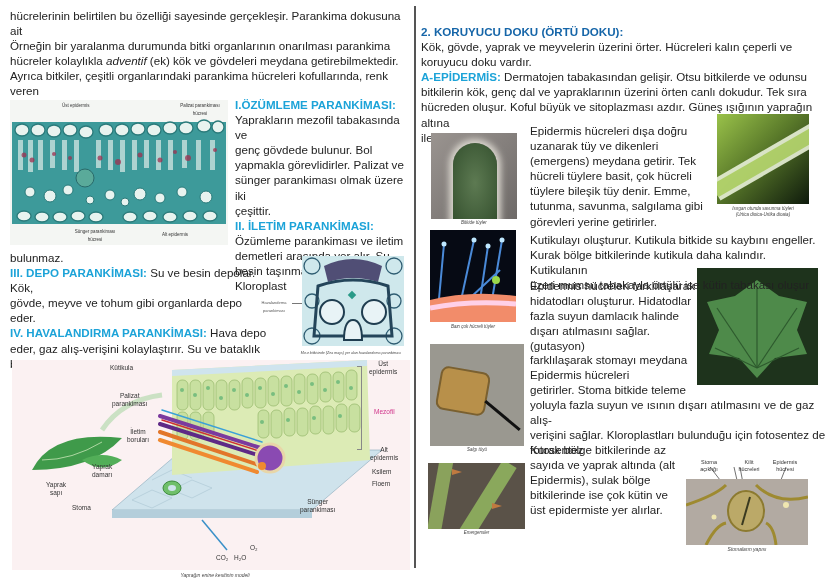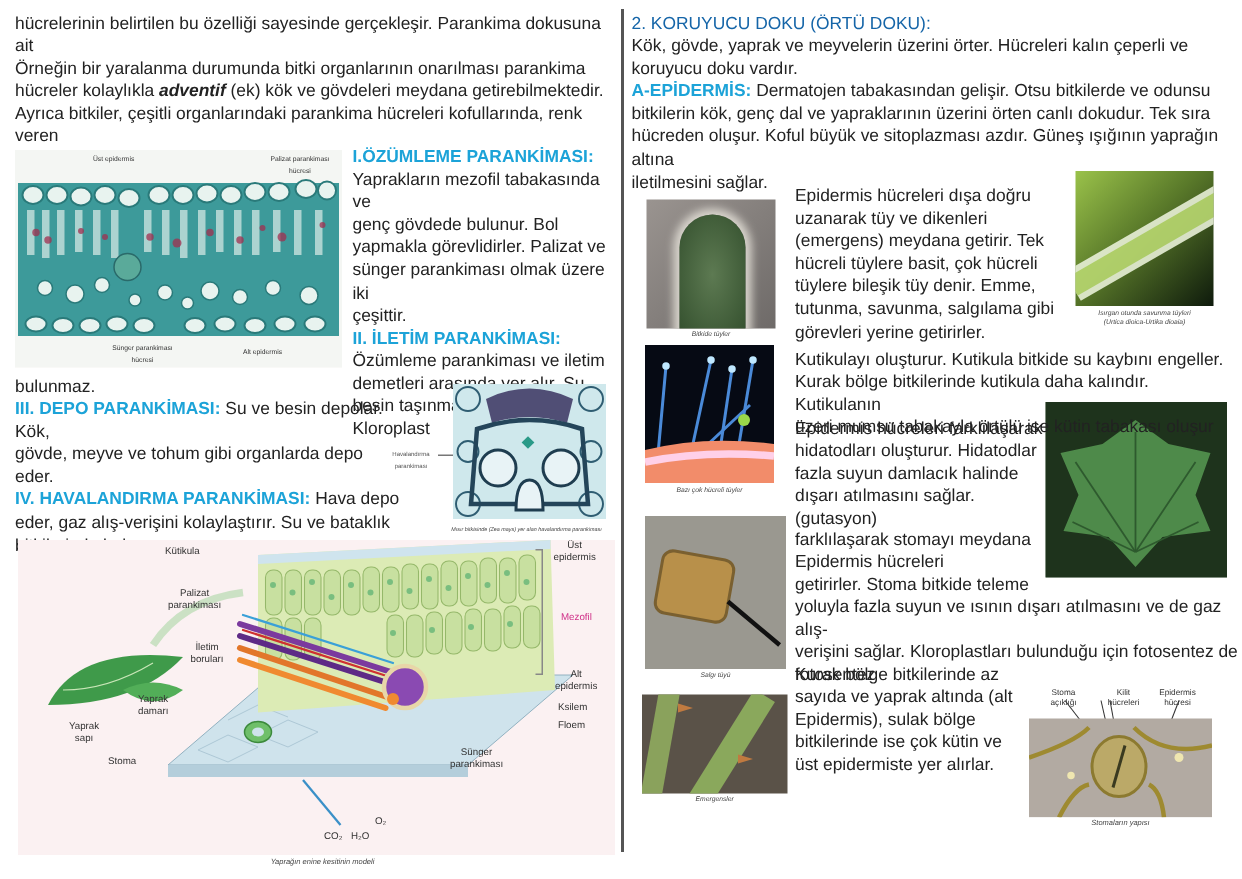--- a/index.html
+++ b/index.html
@@ -1,22 +1,22 @@
 <!DOCTYPE html>
 <html><head>
 <meta charset="utf-8">
 <style>
   * { box-sizing: border-box; margin: 0; padding: 0; }
   html, body { width: 828px; height: 586px; background: #ffffff; overflow: hidden; }
   body { font-family: "Liberation Sans", "DejaVu Sans", sans-serif; color: #1a1a1a; position: relative; }
   .abs { position: absolute; }
   .txt { font-size: 11.6px; line-height: 15.1px; color: #222; }
   .head { color: #1ca3d8; font-weight: bold; }
-  .head-dark { color: #1565a8; font-weight: normal; }
-  b.bi { font-weight: bold; font-style: italic; }
+  .head-dark { color: #1565a8; font-weight: bold; margin-top: 16px; }
+  b.bi { font-weight: normal; font-style: italic; }
   .divider { position: absolute; left: 414px; top: 6px; width: 2px; height: 562px; background: #555; }
   .cap { font-size: 4.5px; color: #444; font-style: italic; text-align: center; line-height: 6px; }
   .lbl { font-size: 6.5px; color: #333; line-height: 7.5px; text-align: center; }
   .img { position: absolute; overflow: hidden; }
 </style>
 </head>
 <body>
 
 <div class="abs txt" style="left:10px; top:8px; width:400px;">
   <div>hücrelerinin belirtilen bu özelliği sayesinde gerçekleşir. Parankima dokusuna ait</div>

